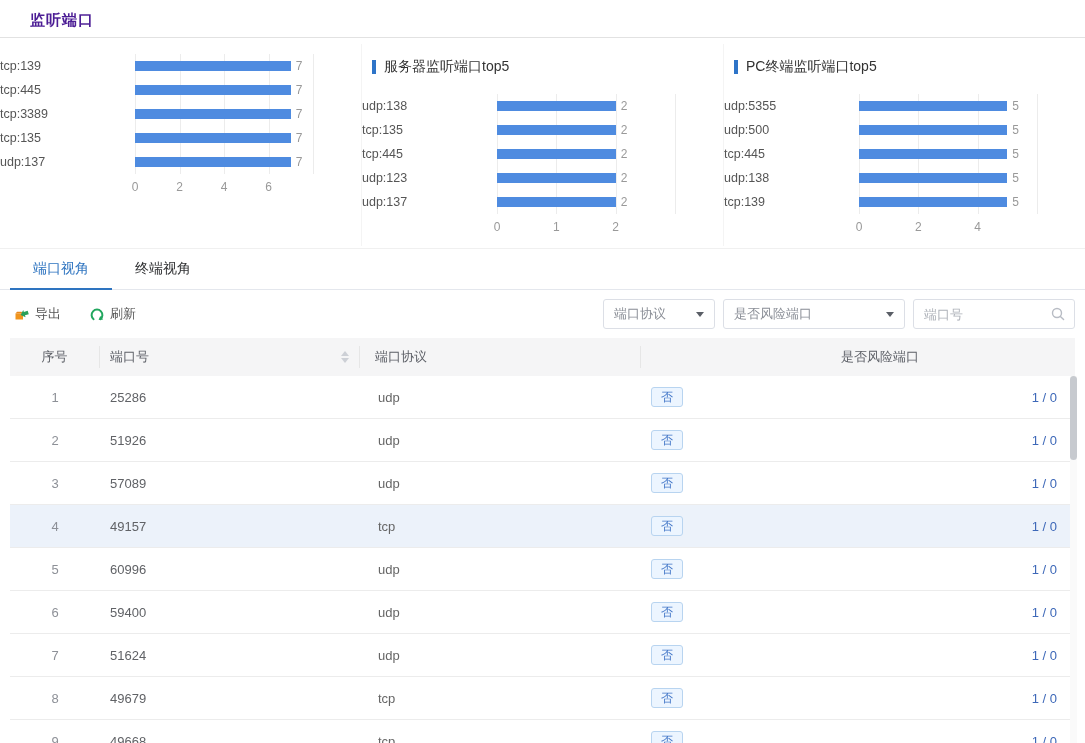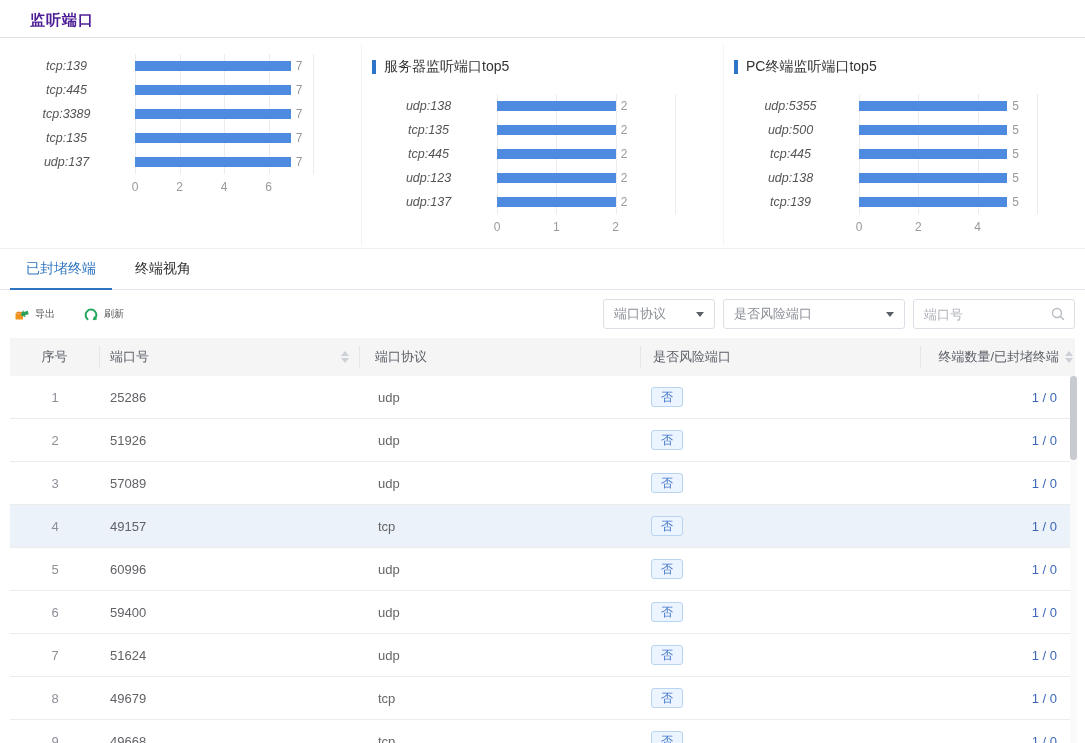--- a/index.html
+++ b/index.html
@@ -12,39 +12,39 @@
 
   
   .charts { display:flex; border-bottom:1px solid #f0f0f0; padding:6px 0 2px; }
   .chart-panel { flex:1; padding:10px 0 8px; }
   .chart-panel + .chart-panel { border-left:1px solid #f4f4f4; }
   .chart-title-row { display:flex; align-items:center; margin:4px 0 18px 10px; }
   .chart-marker { width:4px; height:14px; background:#2e74c8; margin-right:8px; }
   .chart-title { font-size:14px; color:#333; font-weight:500; }
   .cbody { display:flex; padding-right:48px; }
   .clabels { width:135px; }
-  .clabel { height:24px; line-height:24px; text-align:center; padding-right:2px;
-    font-size:12.5px; color:#555; white-space:nowrap;font-style:italic; }
+  .clabel { height:24px; line-height:24px; text-align:left; padding-right:2px;
+    font-size:12.5px; color:#555; white-space:nowrap; }
   .cplot { flex:1; position:relative; }
   .gridline { position:absolute; top:0; bottom:0; width:1px; background:#ececec; }
   .prow { height:24px; display:flex; align-items:center; position:relative; }
   .cbar { height:10px; background:#4e8be0; }
   .cval { font-size:12px; color:#999; margin-left:5px; }
   .cticks { position:relative; height:20px; margin:4px 48px 0 135px; }
   .ctick { position:absolute; top:2px; transform:translateX(-50%); font-size:12px; color:#999; }
 
   
   .tabbar { display:flex; padding-left:10px; margin-top:10px; border-bottom:1px solid #e4e7ed; }
   .tab { width:102px; text-align:center; font-size:14px; color:#303133;
     padding-bottom:10px; cursor:pointer; position:relative; top:1px; }
   .tab.active { color:#2e74c0; border-bottom:2px solid #2e74c0; }
 
   
   .toolbar { display:flex; align-items:center; padding:9px 10px 9px 14px; }
-  .tool-btn { display:flex; align-items:center; font-size:10px; color:#555; cursor:pointer; margin-right:28px; }
+  .tool-btn { display:flex; align-items:center; font-size:13px; color:#555; cursor:pointer; margin-right:28px; }
   .tool-btn svg { margin-right:5px; }
   .filters { margin-left:auto; display:flex; align-items:center; gap:8px; }
   .select-box { height:30px; border:1px solid #dcdfe6; border-radius:3px; background:#fff;
     display:flex; align-items:center; justify-content:space-between; padding:0 10px;
     font-size:13px; color:#8a8e96; cursor:pointer; }
   .select-protocol { width:112px; }
   .select-risk { width:182px; }
   .caret-down { width:0; height:0; border-left:4px solid transparent; border-right:4px solid transparent;
     border-top:5px solid #5a5e66; }
   .search-box { width:162px; height:30px; border:1px solid #dcdfe6; border-radius:3px;
@@ -222,21 +222,21 @@
     </div>
     <div class="cticks">
         <span class="ctick" style="left: 0%;">0</span>
         <span class="ctick" style="left: 33.3333%;">2</span>
         <span class="ctick" style="left: 66.6667%;">4</span>
       </div>
   </div>
 </div>
 
 <div class="tabbar">
-  <div class="tab active">已封堵终端</div>
+  <div class="tab active">端口视角</div>
   <div class="tab">终端视角</div>
 </div>
 
 <div class="toolbar">
   <div class="tool-btn">
     <svg width="16" height="16" viewBox="0 0 16 16">
       <path d="M1.5 7.5 L9 7.5 L9 13.5 L1.5 13.5 Z" fill="#f0941d"></path>
       <path d="M1.5 7.5 L3 5.8 L7.5 5.8 L9 7.5 Z" fill="#e8871a"></path>
       <path d="M6.5 7.8 L10.5 4 L10.5 6 L14.5 6 L14.5 9.6 L10.5 9.6 L10.5 11.6 Z" fill="#2aa05a" transform="rotate(-18 10 8)"></path>
     </svg>
@@ -280,27 +280,20 @@
           <span class="up"></span>
           <span class="dn"></span>
         </span>
     </div>
     <div class="th" style="padding-left:15px;">
       <span>端口协议</span>
     </div>
     <div class="th" style="padding-left:12px;">
       <span>是否风险端口</span>
     </div>
-    <div class="th">
-      <span>终端数量/已封堵终端</span>
-      <span class="sort-icon">
-          <span class="up"></span>
-          <span class="dn"></span>
-        </span>
-    </div>
   </div>
   <div class="tbody">
       <div class="trow">
         <div class="td center">1</div>
         <div class="td ">25286</div>
         <div class="td proto">udp</div>
         <div class="td "><span class="badge">否</span></div>
         <div class="td count">1 / 0</div>
       </div>
       <div class="trow">

